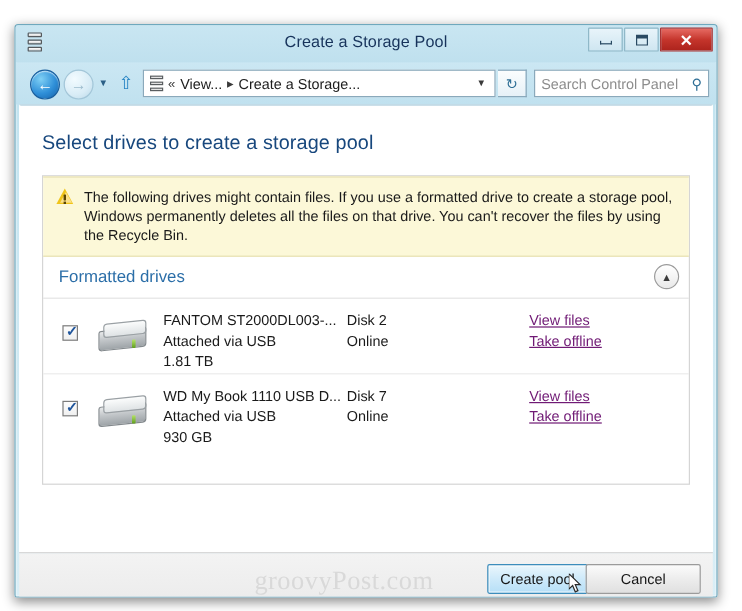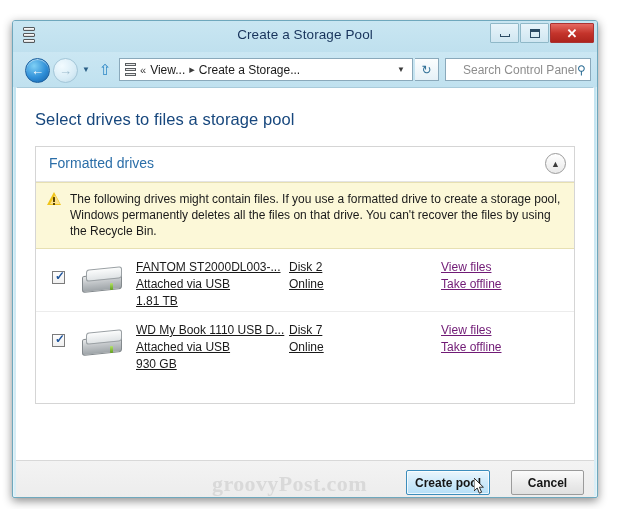--- a/index.html
+++ b/index.html
@@ -245,21 +245,21 @@
     position: absolute;
     left: 432px;
     top: 6px;
     width: 146px;
     height: 23px;
     background: #ffffff;
     border: 1px solid #8aa9bb;
     box-sizing: border-box;
     display: flex;
     align-items: center;
-    padding: 0 17px;
+    padding: 0 5px;
   }
   #search-placeholder {
     font-size: 12px;
     color: #8d8d8d;
     flex: 1;
     white-space: nowrap;
   }
   #search-icon {
     color: #2f6f96;
     font-size: 12px;
@@ -463,38 +463,36 @@
   .drive-links-col {
     position: absolute;
     left: 405px;
     top: 10px;
   }
   .drive-line {
     font-size: 12px;
     color: #1a1a1a;
     line-height: 17px;
     white-space: nowrap;
-    text-decoration: underline;
   }
   .drive-link {
     font-size: 12px;
     color: #701a75;
     line-height: 17px;
     display: block;
     white-space: nowrap;
   }
 
   
   #footer {
     position: relative;
     height: 44px;
     background: linear-gradient(180deg,#f3f3f3 0%, #ebebeb 100%);
     border-top: 1px solid #d8d8d8;
     margin: 0 3px 3px 3px;
-    font-weight: bold;
   }
   #watermark {
     position: absolute;
     left: 196px;
     top: 10px;
     font-family: "Liberation Serif", serif;
     font-size: 22px;
     color: #d9d9d9;
     letter-spacing: .4px;
     user-select: none;
@@ -513,21 +511,21 @@
   }
   #create-pool-btn {
     right: 104px;
     width: 84px;
     border: 1px solid #3c8dbc;
     background: linear-gradient(180deg,#eaf6fc 0%, #cfeafa 48%, #b6dff7 100%);
     box-shadow: 0 0 0 1px rgba(255,255,255,0.75) inset;
   }
   #cancel-btn {
     right: 10px;
-    width: 73px;
+    width: 96px;
     border: 1px solid #9b9b9b;
     background: linear-gradient(180deg,#fbfbfb 0%, #ececec 52%, #e0e0e0 100%);
   }
   #cursor {
     position: absolute;
     right: 108px;
     top: 17px;
     width: 12px;
     height: 18px;
     pointer-events: none;
@@ -586,37 +584,37 @@
       <div id="refresh-btn">↻</div>
 
       <div id="searchbox">
         <span id="search-placeholder">Search Control Panel</span>
         <span id="search-icon">⚲</span>
       </div>
     </div>
 
     <div id="content">
 
-      <div id="page-heading">Select drives to files a storage pool</div>
+      <div id="page-heading">Select drives to create a storage pool</div>
 
       <div id="drives-panel">
-
-        <div id="panel-header">
-          <div id="panel-title">Formatted drives</div>
-          <div id="collapse-btn">▲</div>
-        </div>
 
         <div id="warning-bar">
           <div id="warning-icon">
             <div class="tri"></div>
             <div class="tri-inner"></div>
             <div class="bang"></div>
             <div class="bang-dot"></div>
           </div>
           <div id="warning-text">The following drives might contain files. If you use a formatted drive to create a storage pool, Windows permanently deletes all the files on that drive. You can't recover the files by using the Recycle Bin.</div>
+        </div>
+
+        <div id="panel-header">
+          <div id="panel-title">Formatted drives</div>
+          <div id="collapse-btn">▲</div>
         </div>
 
         <div class="drive-row">
           <div class="drive-check">
             <span class="tick">✓</span>
           </div>
           <div class="drive-icon">
             <div class="body"></div>
             <div class="top"></div>
             <div class="led"></div>

